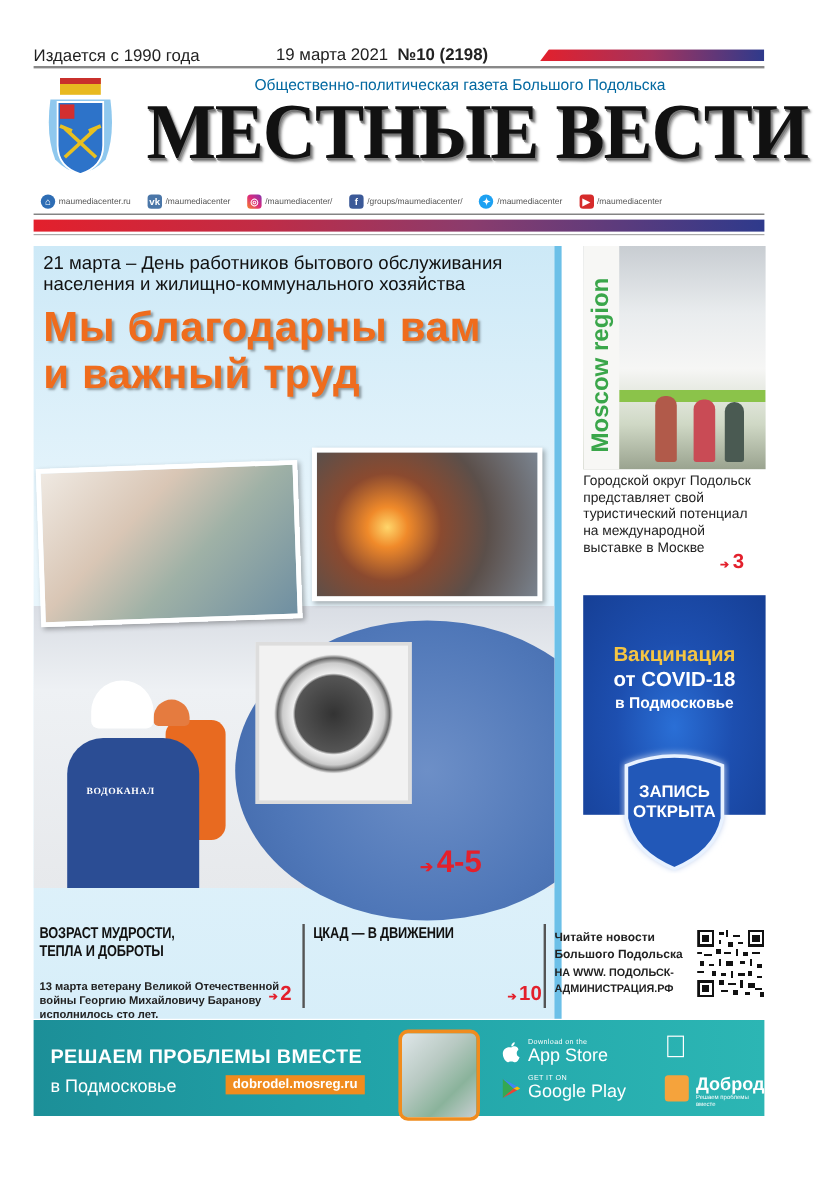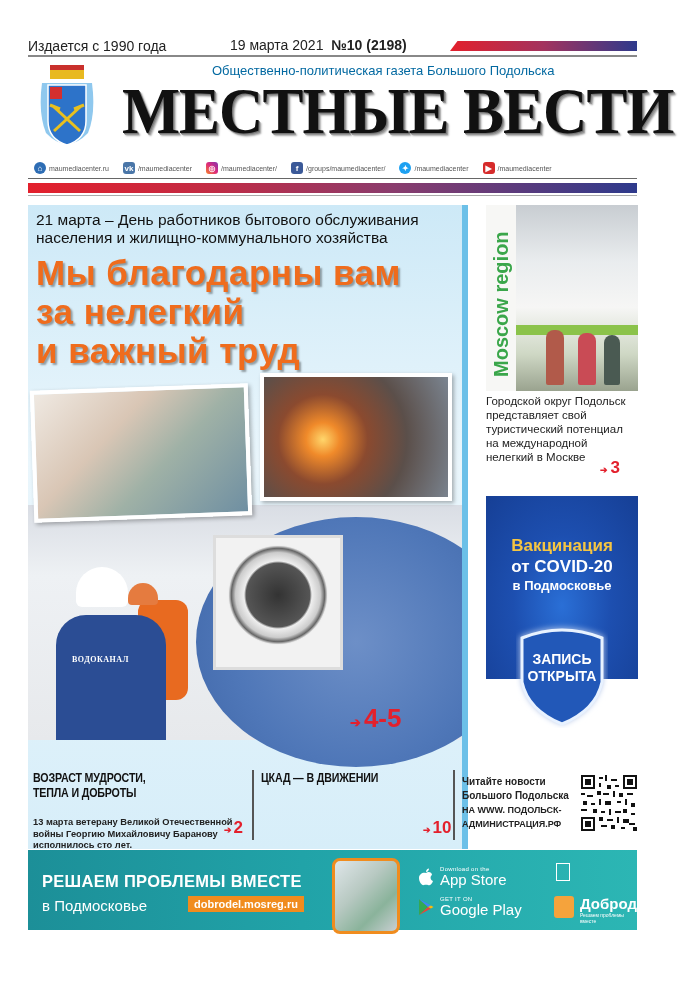--- a/index.html
+++ b/index.html
@@ -167,21 +167,20 @@
 <div class="abs color-band"></div>
 <div class="abs band-rule"></div>
 
 <div class="abs hero">
   <div class="abs hero-kicker">
     <div>21 марта – День работников бытового обслуживания</div>
     <div>населения и жилищно-коммунального хозяйства</div>
   </div>
   <div class="abs hero-title">
     <div>Мы благодарны вам</div>
-    <div>за нелегкий</div>
     <div>и важный труд</div>
   </div>
 
   <div class="abs photo-vodokanal"></div>
   <div class="abs wheel"></div>
   <div class="abs frame"></div>
   <div class="abs drum"></div>
   <div class="abs worker2"></div>
   <div class="abs worker2-hat"></div>
   <div class="abs worker1"></div>
@@ -197,28 +196,28 @@
 </div>
 
 <div class="abs expo-photo">
   <div class="abs expo-green"></div>
   <div class="abs expo-person1"></div>
   <div class="abs expo-person2"></div>
   <div class="abs expo-person3"></div>
   <div class="abs expo-banner"></div>
   <div class="abs expo-vert">Moscow region</div>
 </div>
-<div class="abs expo-caption">Городской округ Подольск представляет свой туристический потенциал на международной нелегкий в Москве</div>
+<div class="abs expo-caption">Городской округ Подольск представляет свой туристический потенциал на международной выставке в Москве</div>
 <div class="abs expo-ref">
   <span class="arr">➔</span><span>3</span>
 </div>
 
 <div class="abs vax">
   <div class="abs vax-t1">Вакцинация</div>
-  <div class="abs vax-t2">от COVID-20</div>
+  <div class="abs vax-t2">от COVID-18</div>
   <div class="abs vax-t3">в Подмосковье</div>
   <svg class="abs shield" viewBox="0 0 92 108">
     <defs>
       <filter id="glow" x="-30%" y="-30%" width="160%" height="160%">
         <feGaussianBlur stdDeviation="3" result="b"></feGaussianBlur>
         <feMerge>
             <feMergeNode in="b"></feMergeNode>
             <feMergeNode in="SourceGraphic"></feMergeNode>
           </feMerge>
       </filter>

